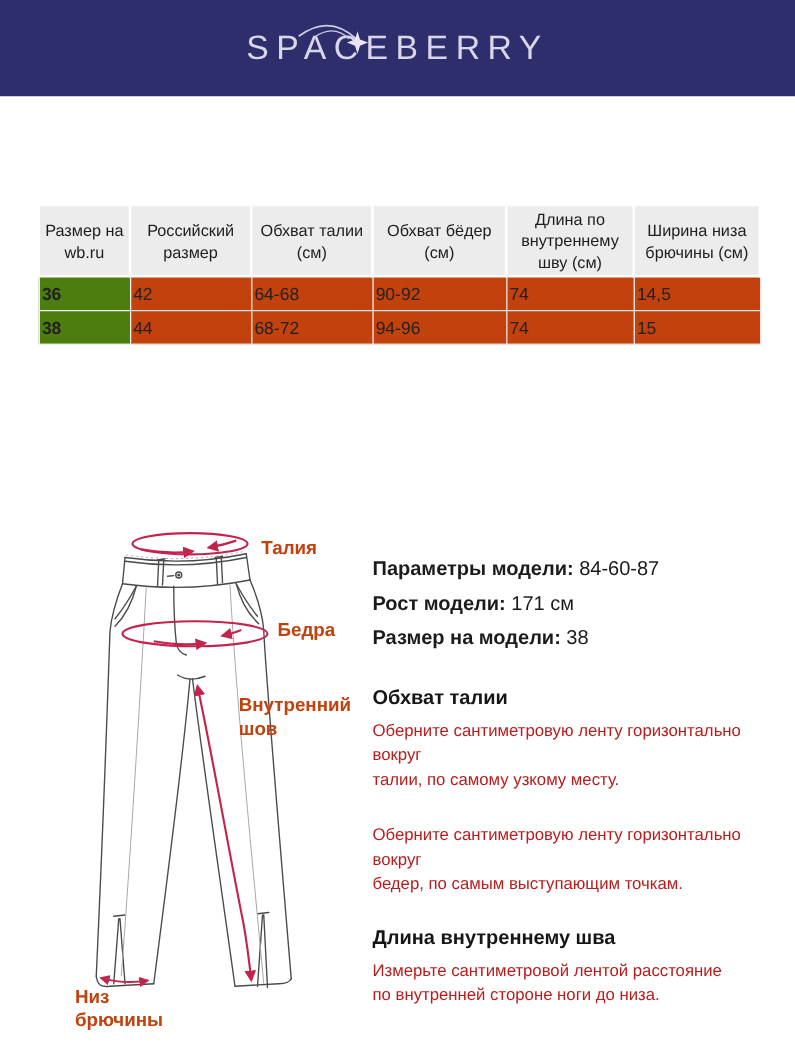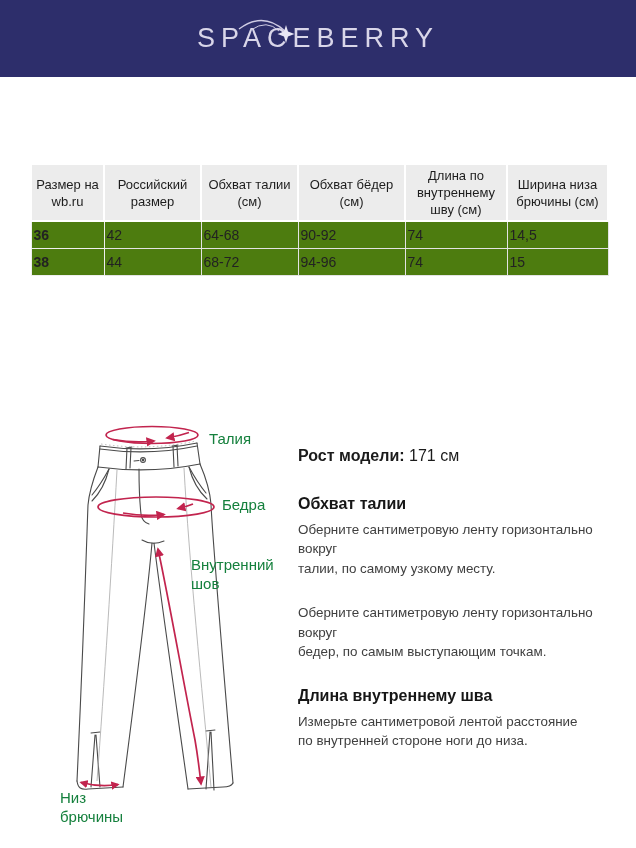--- a/index.html
+++ b/index.html
@@ -25,46 +25,46 @@
   .size-table {
     position:absolute; left:30px; top:163px; width:577px;
     border-collapse:collapse; table-layout:fixed; 
   }
   .size-table th {
     background:#ececec; border:2px solid #ffffff;
     height:55px; font-size:13px; font-weight:400; color:#1d1d1d;
     line-height:17px; vertical-align:middle; padding:2px 4px;
   }
   .size-table td {
-    background:#4d7c0f; border:1px solid #e3e3e3;
+    background:#c2410c; border:1px solid #e3e3e3;
     height:27px; font-size:14px; color:#222; vertical-align:middle; padding:0 2px;
   }
   .size-table td.first-col {
     background:#4d7c0f; font-weight:700; border:1px solid #efefef;
   }
 
   
   .figure { position:absolute; left:0; top:0; }
   .pants-svg { position:absolute; left:55px; top:410px; }
   .diagram-label {
-    position:absolute; font-size:15px; font-weight:400; color:#15803d; line-height:19px;
+    position:absolute; font-size:15px; font-weight:700; color:#c2410c; line-height:19px;
   }
   .lbl-waist  { left:209px; top:429px; }
   .lbl-hips   { left:222px; top:495px; }
   .lbl-inseam { left:191px; top:555px; width:100px; }
   .lbl-hem    { left:60px;  top:788px; }
 
   
   .info-col { position:absolute; left:298px; top:442px; width:315px; }
   .model-line { font-size:16px; line-height:27.5px; color:#1b1b1b; }
   .model-line b { font-weight:700; }
   .section { margin-top:25px; }
   .section:first-of-type { margin-top:22px; }
   .section h3 { font-size:16px; font-weight:700; color:#161616; margin-bottom:7px; }
-  .section p  { font-size:13.4px; line-height:19.5px; color:#404040; white-space:pre-line; }
+  .section p  { font-size:13.4px; line-height:19.5px; color:#b91c1c; white-space:pre-line; }
 </style>
 </head>
 <body>
 
 <div class="page">
 
   <div class="brand-header">
     <div class="logo-wrap">
       <svg class="logo-star" width="96" height="44" viewBox="0 0 96 44">
         <path d="M14,22 Q38,4 60,24" fill="none" stroke="#cfcce4" stroke-width="1.4"></path>
@@ -179,22 +179,30 @@
 
     <span class="diagram-label lbl-waist">Талия</span>
     <span class="diagram-label lbl-hips">Бедра</span>
     <span class="diagram-label lbl-inseam">Внутренний шов</span>
     <span class="diagram-label lbl-hem">Низ брючины</span>
   </div>
 
   <div class="info-col">
     <div class="model-info">
       <div class="model-line">
+        <b>Параметры модели:</b>
+        <span>84-60-87</span>
+      </div>
+      <div class="model-line">
         <b>Рост модели:</b>
         <span>171 см</span>
+      </div>
+      <div class="model-line">
+        <b>Размер на модели:</b>
+        <span>38</span>
       </div>
     </div>
 
     <div class="section">
       <h3>Обхват талии</h3>
       <p>Оберните сантиметровую ленту горизонтально вокруг
 талии, по самому узкому месту.</p>
     </div>
     <div class="section">
       <p>Оберните сантиметровую ленту горизонтально вокруг

